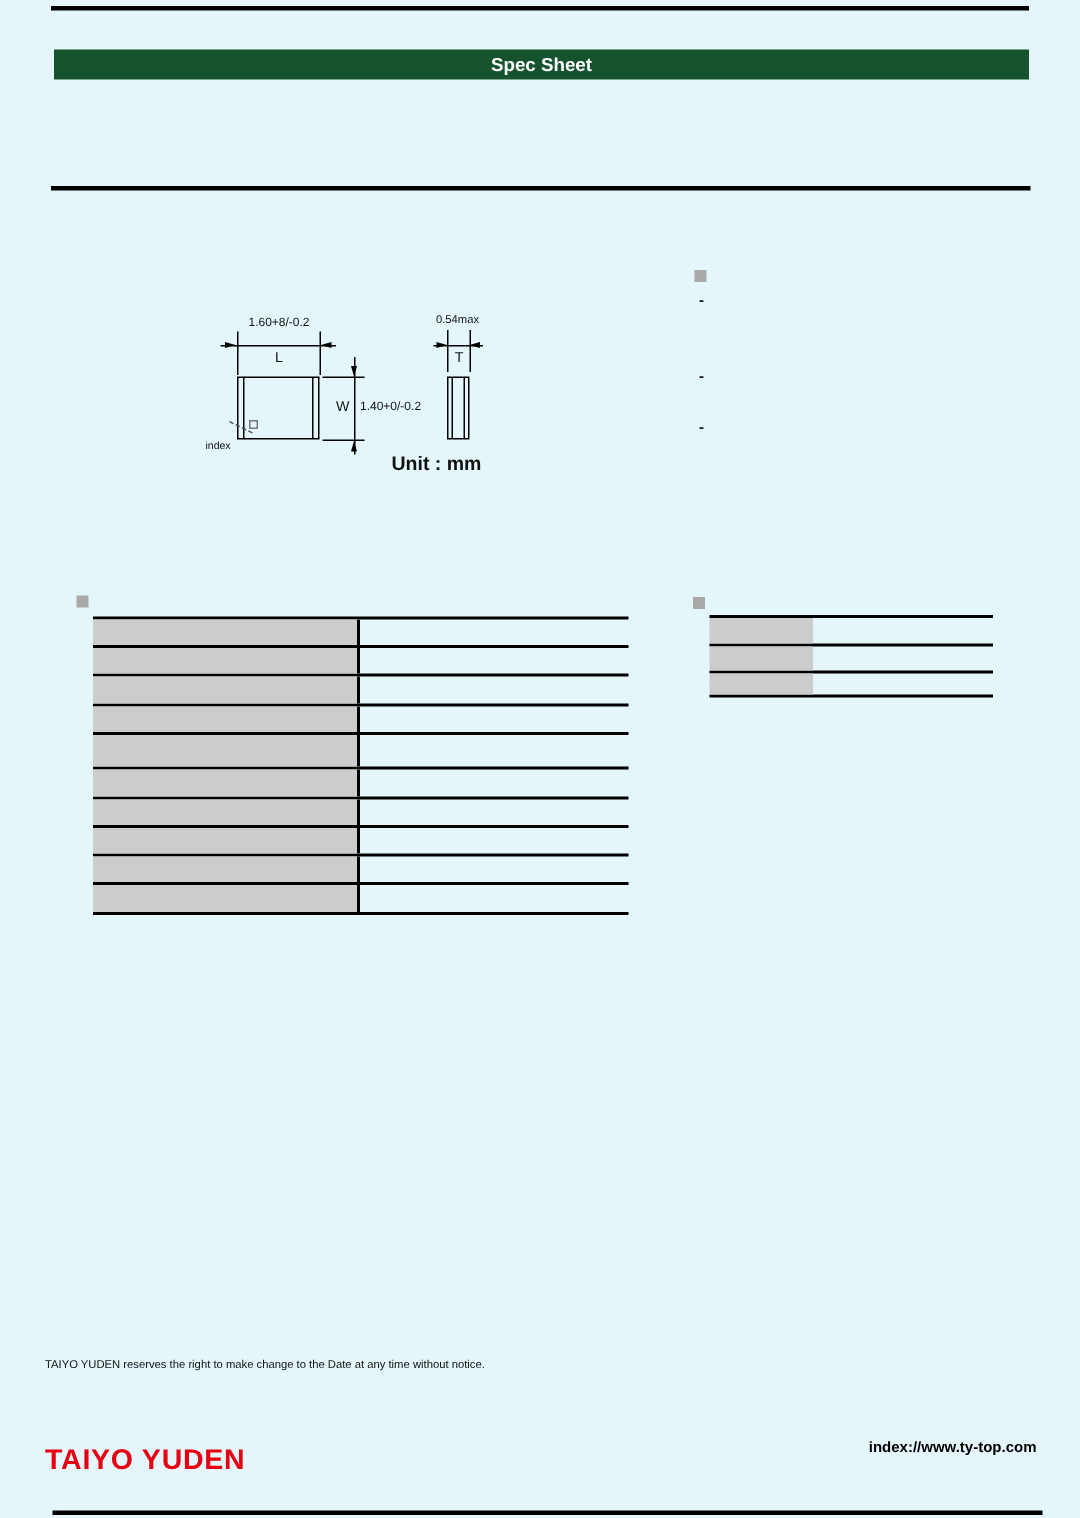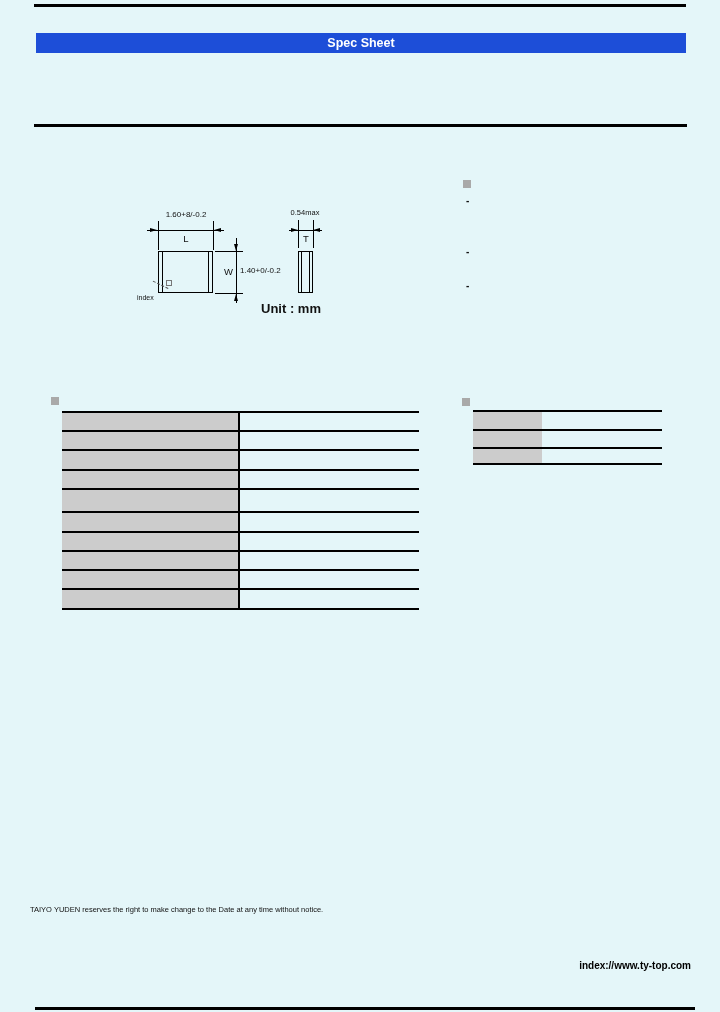--- a/index.html
+++ b/index.html
@@ -4,21 +4,21 @@
 <style>
   html,body{margin:0;padding:0;}
   body{background:#d8eef3;font-family:"Liberation Sans", sans-serif;}
   .page{position:relative;width:720px;height:1012px;background:#e4f6f9;overflow:hidden;margin:0 auto;}
   .abs{position:absolute;}
   .hline{position:absolute;background:#000;}
   .vline{position:absolute;background:#000;}
 
   
   .rule-top{left:34px;top:4px;width:652px;height:3px;}
-  .titlebar{left:36px;top:33px;width:650px;height:20px;background:#1d4ed8;color:#fff;
+  .titlebar{left:36px;top:33px;width:650px;height:20px;background:#14532d;color:#fff;
             font-size:12.5px;font-weight:bold;text-align:center;line-height:20px;}
   .rule-mid{left:34px;top:124px;width:653px;height:3px;}
 
   
   .dimtext{position:absolute;font-size:8px;color:#111;white-space:nowrap;}
   .dimlabel{position:absolute;font-size:9.5px;color:#111;}
   .topview{left:158px;top:251px;width:55px;height:42px;border:1.2px solid #000;box-sizing:border-box;}
   .sideview{left:298px;top:251px;width:15px;height:42px;border:1.2px solid #000;box-sizing:border-box;}
   .inner-v{position:absolute;top:0;bottom:0;width:1px;background:#000;}
   .idx-sq{left:166px;top:280px;width:6px;height:6px;border:1px solid #777;box-sizing:border-box;background:transparent;}
@@ -161,16 +161,17 @@
       </div>
     <div class="rrow" style="height:16px;">
         <div class="c1"></div>
         <div class="c2"></div>
       </div>
   </div>
 
   <div class="notes">
     <div>TAIYO YUDEN reserves the right to make change to the Date at any time without notice.</div>
   </div>
+  <div class="logo">TAIYO YUDEN</div>
   <a class="url" href="#">index://www.ty-top.com</a>
   <div class="hline rule-bot"></div>
 
 </div>
 
 </body></html>

